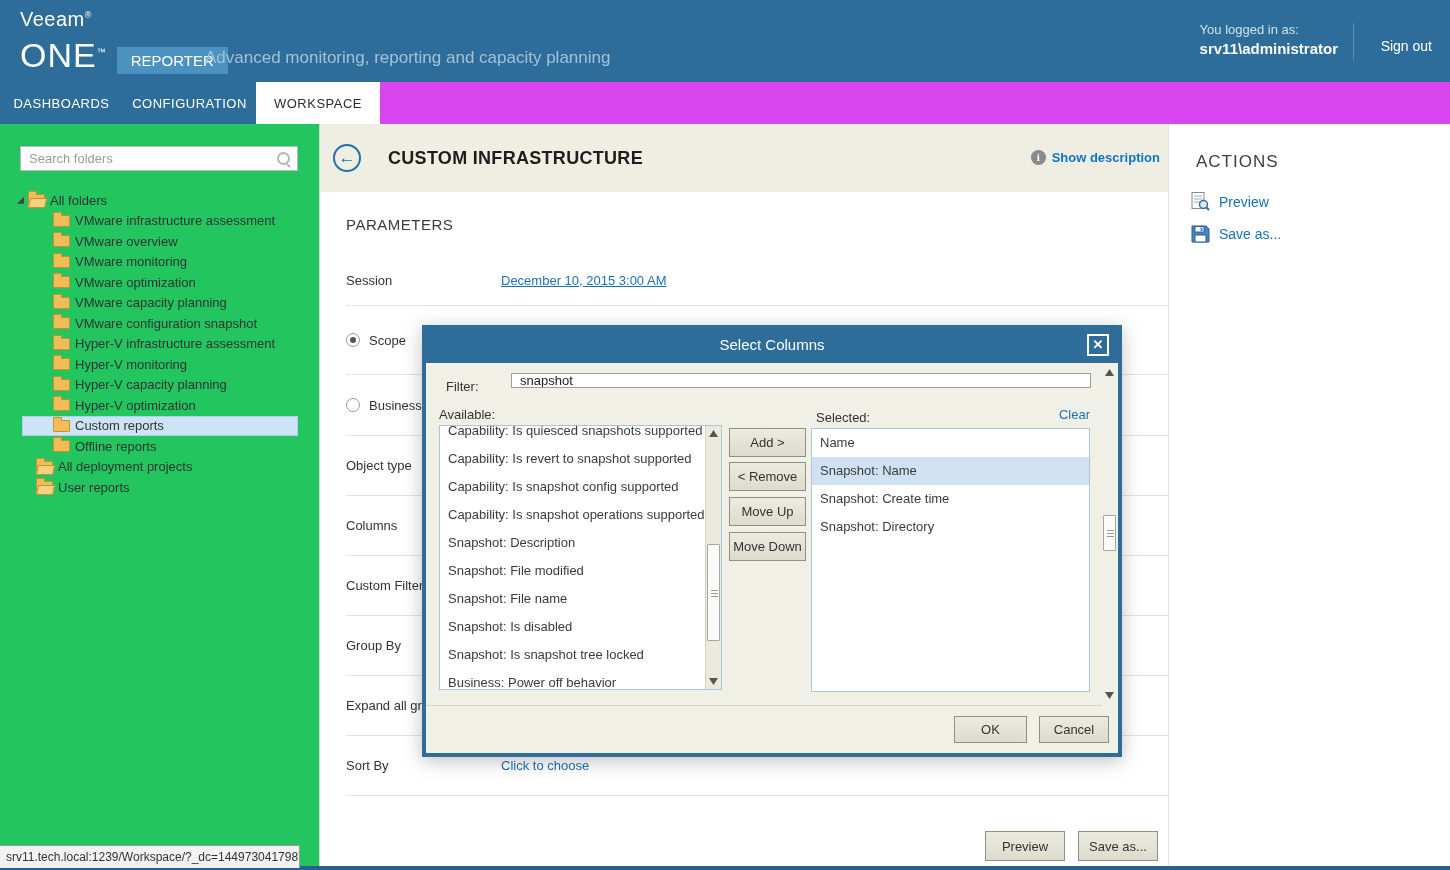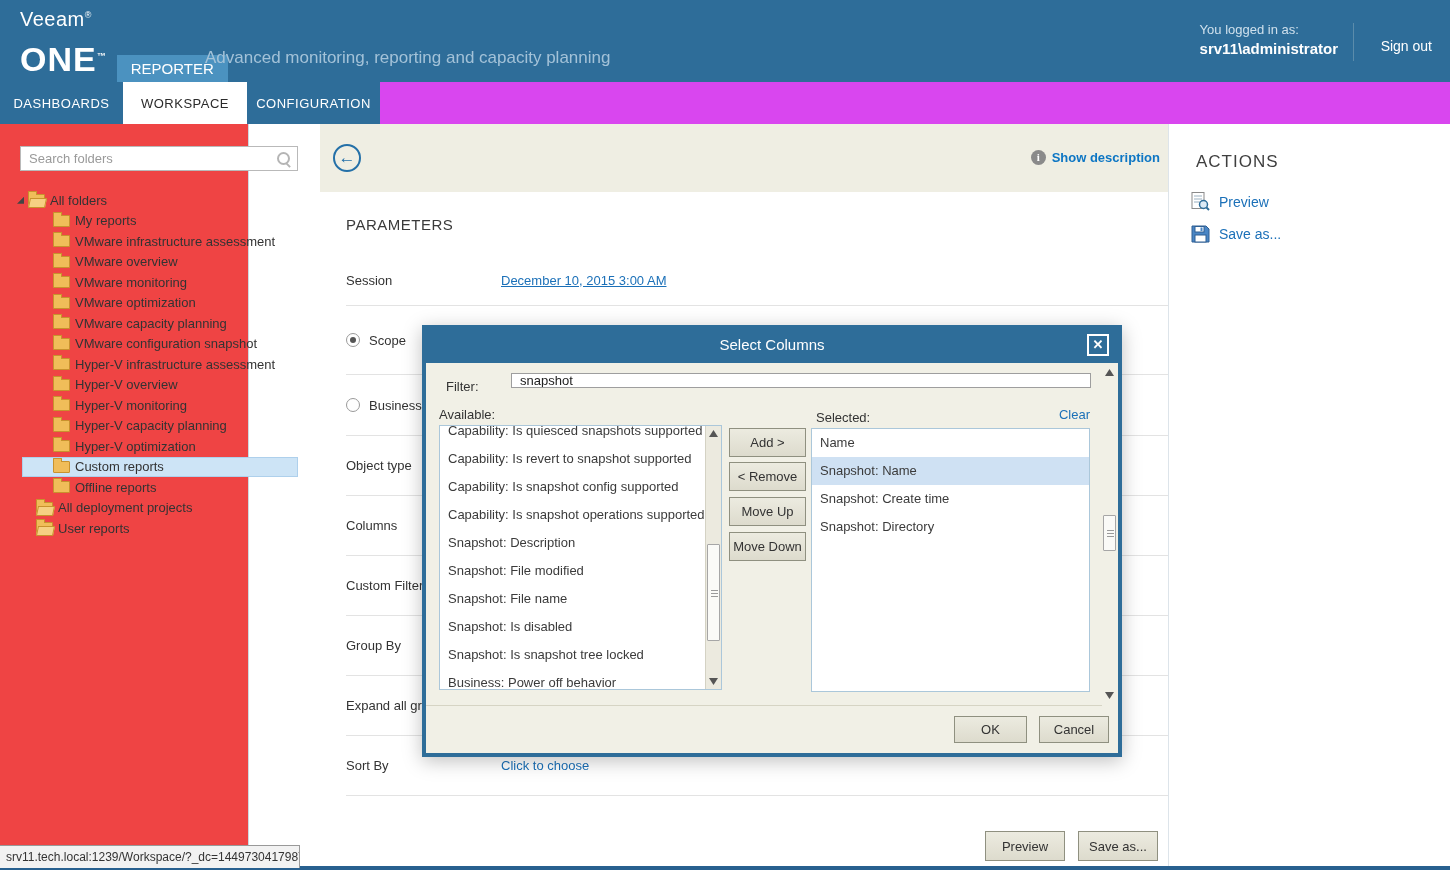--- a/index.html
+++ b/index.html
@@ -5,37 +5,37 @@
   * { margin:0; padding:0; box-sizing:border-box; }
   html,body { width:1450px; height:870px; font-family:"Liberation Sans", sans-serif; }
   #app { position:relative; width:1450px; height:870px; background:#fff; overflow:hidden; }
 
   
   .top-header { position:absolute; left:0; top:0; width:1450px; height:82px; background:#2e6d99; }
   .logo-block { position:absolute; left:20px; top:8px; color:#fff; }
   .logo-veeam { font-size:20px; font-weight:300; letter-spacing:.5px; }
   .logo-veeam sup, .logo-one sup { font-size:9px; }
   .logo-row { display:flex; align-items:flex-end; }
-  .logo-one { font-size:34px; font-weight:700; letter-spacing:1px; line-height:50px; }
+  .logo-one { font-size:34px; font-weight:400; letter-spacing:1px; line-height:42px; }
   .logo-badge { background:#4b92c0; color:#fff; font-size:15px; padding:5px 14px; margin-left:10px; margin-bottom:2px; }
   .tagline { position:absolute; left:205px; top:48px; font-size:17px; color:#a3c2d8; font-weight:300; }
   .login-block { position:absolute; right:112px; top:22px; text-align:left; }
   .login-label { font-size:13px; color:#cfe0ec; }
   .login-user { font-size:15px; color:#fff; font-weight:bold; margin-top:3px; }
   .header-sep { position:absolute; right:96px; top:23px; width:1px; height:38px; background:#5b8cab; }
   .sign-out { position:absolute; right:18px; top:38px; font-size:14px; color:#fff; cursor:pointer; }
 
   
   .nav-row { position:absolute; left:0; top:82px; width:1450px; height:42px; background:#d946ef; display:flex; }
   .tab { height:42px; display:flex; align-items:center; justify-content:center; background:#2e6d99; color:#fff; font-size:13px; letter-spacing:.5px; cursor:pointer; }
   .tab-0 { width:123px; } .tab-1 { width:124px; } .tab-2 { width:133px; }
   .tab.active { background:#fff; color:#2b2b2b; }
 
   
-  .sidebar { position:absolute; left:0; top:124px; width:249px; height:746px; background:#ef4444; border-right:1px solid #ccd9e2; }
+  .sidebar { position:absolute; left:0; top:124px; width:320px; height:746px; background:#22c55e; border-right:1px solid #ccd9e2; }
   .search-wrap { position:absolute; left:20px; top:22px; width:278px; height:25px; border:1px solid #b9b9b9; background:#fff; }
   .search-input { position:absolute; left:0; top:0; width:100%; height:100%; border:none; outline:none; padding:0 30px 0 8px; font-size:13px; color:#333; font-family:"Liberation Sans", sans-serif; background:transparent; }
   .search-input::placeholder { color:#9a9a9a; }
   .search-icon { position:absolute; right:6px; top:4px; width:15px; height:15px; }
   .search-icon::before { content:''; position:absolute; left:1px; top:1px; width:9px; height:9px; border:2px solid #b5b5b5; border-radius:50%; }
   .search-icon::after { content:''; position:absolute; right:0px; bottom:0px; width:6px; height:2px; background:#b5b5b5; transform:rotate(45deg); }
   .tree { position:absolute; left:0; top:66px; width:309px; }
   .tree-row { position:relative; height:20.5px; display:flex; align-items:center; font-size:13px; color:#333; cursor:pointer; white-space:nowrap; }
   .tree-row.lvl-root { padding-left:28px; }
   .tree-row.lvl-child { padding-left:53px; }
@@ -135,41 +135,37 @@
     <div class="login-block">
       <div class="login-label">You logged in as:</div>
       <div class="login-user">srv11\administrator</div>
     </div>
     <div class="header-sep"></div>
     <div class="sign-out">Sign out</div>
   </div>
 
   <div class="nav-row">
     <div class="tab tab-0">DASHBOARDS</div>
+    <div class="tab tab-2">CONFIGURATION</div>
     <div class="tab tab-1 active">WORKSPACE</div>
-    <div class="tab tab-2">CONFIGURATION</div>
   </div>
 
   <div class="sidebar">
     <div class="search-wrap">
       <input class="search-input" type="text" placeholder="Search folders" style="">
       <div class="search-icon"></div>
     </div>
     <div class="tree" id="tree">
         <div class="tree-row lvl-root">
           <span class="expand-arrow"></span>
           <span class="folder open"></span>
           <span>All folders</span>
         </div>
         <div class="tree-row lvl-child">
           <span class="folder"></span>
-          <span>My reports</span>
-        </div>
-        <div class="tree-row lvl-child">
-          <span class="folder"></span>
           <span>VMware infrastructure assessment</span>
         </div>
         <div class="tree-row lvl-child">
           <span class="folder"></span>
           <span>VMware overview</span>
         </div>
         <div class="tree-row lvl-child">
           <span class="folder"></span>
           <span>VMware monitoring</span>
         </div>
@@ -181,24 +177,20 @@
           <span class="folder"></span>
           <span>VMware capacity planning</span>
         </div>
         <div class="tree-row lvl-child">
           <span class="folder"></span>
           <span>VMware configuration snapshot</span>
         </div>
         <div class="tree-row lvl-child">
           <span class="folder"></span>
           <span>Hyper-V infrastructure assessment</span>
-        </div>
-        <div class="tree-row lvl-child">
-          <span class="folder"></span>
-          <span>Hyper-V overview</span>
         </div>
         <div class="tree-row lvl-child">
           <span class="folder"></span>
           <span>Hyper-V monitoring</span>
         </div>
         <div class="tree-row lvl-child">
           <span class="folder"></span>
           <span>Hyper-V capacity planning</span>
         </div>
         <div class="tree-row lvl-child">
@@ -220,20 +212,21 @@
         <div class="tree-row lvl-top">
           <span class="folder open"></span>
           <span>User reports</span>
         </div>
       </div>
   </div>
 
   <div class="content">
     <div class="content-header">
       <div class="back-btn">←</div>
+      <div class="page-title">CUSTOM INFRASTRUCTURE</div>
       <div class="show-desc">
         <div class="info-icon">i</div>
         <div class="show-desc-label">Show description</div>
       </div>
     </div>
     <div class="params-heading">PARAMETERS</div>
     <div class="param-rows" id="param-rows">
         <div class="param-row">
           <span class="param-label">Session</span>
           <a class="param-link u">December 10, 2015 3:00 AM</a>

